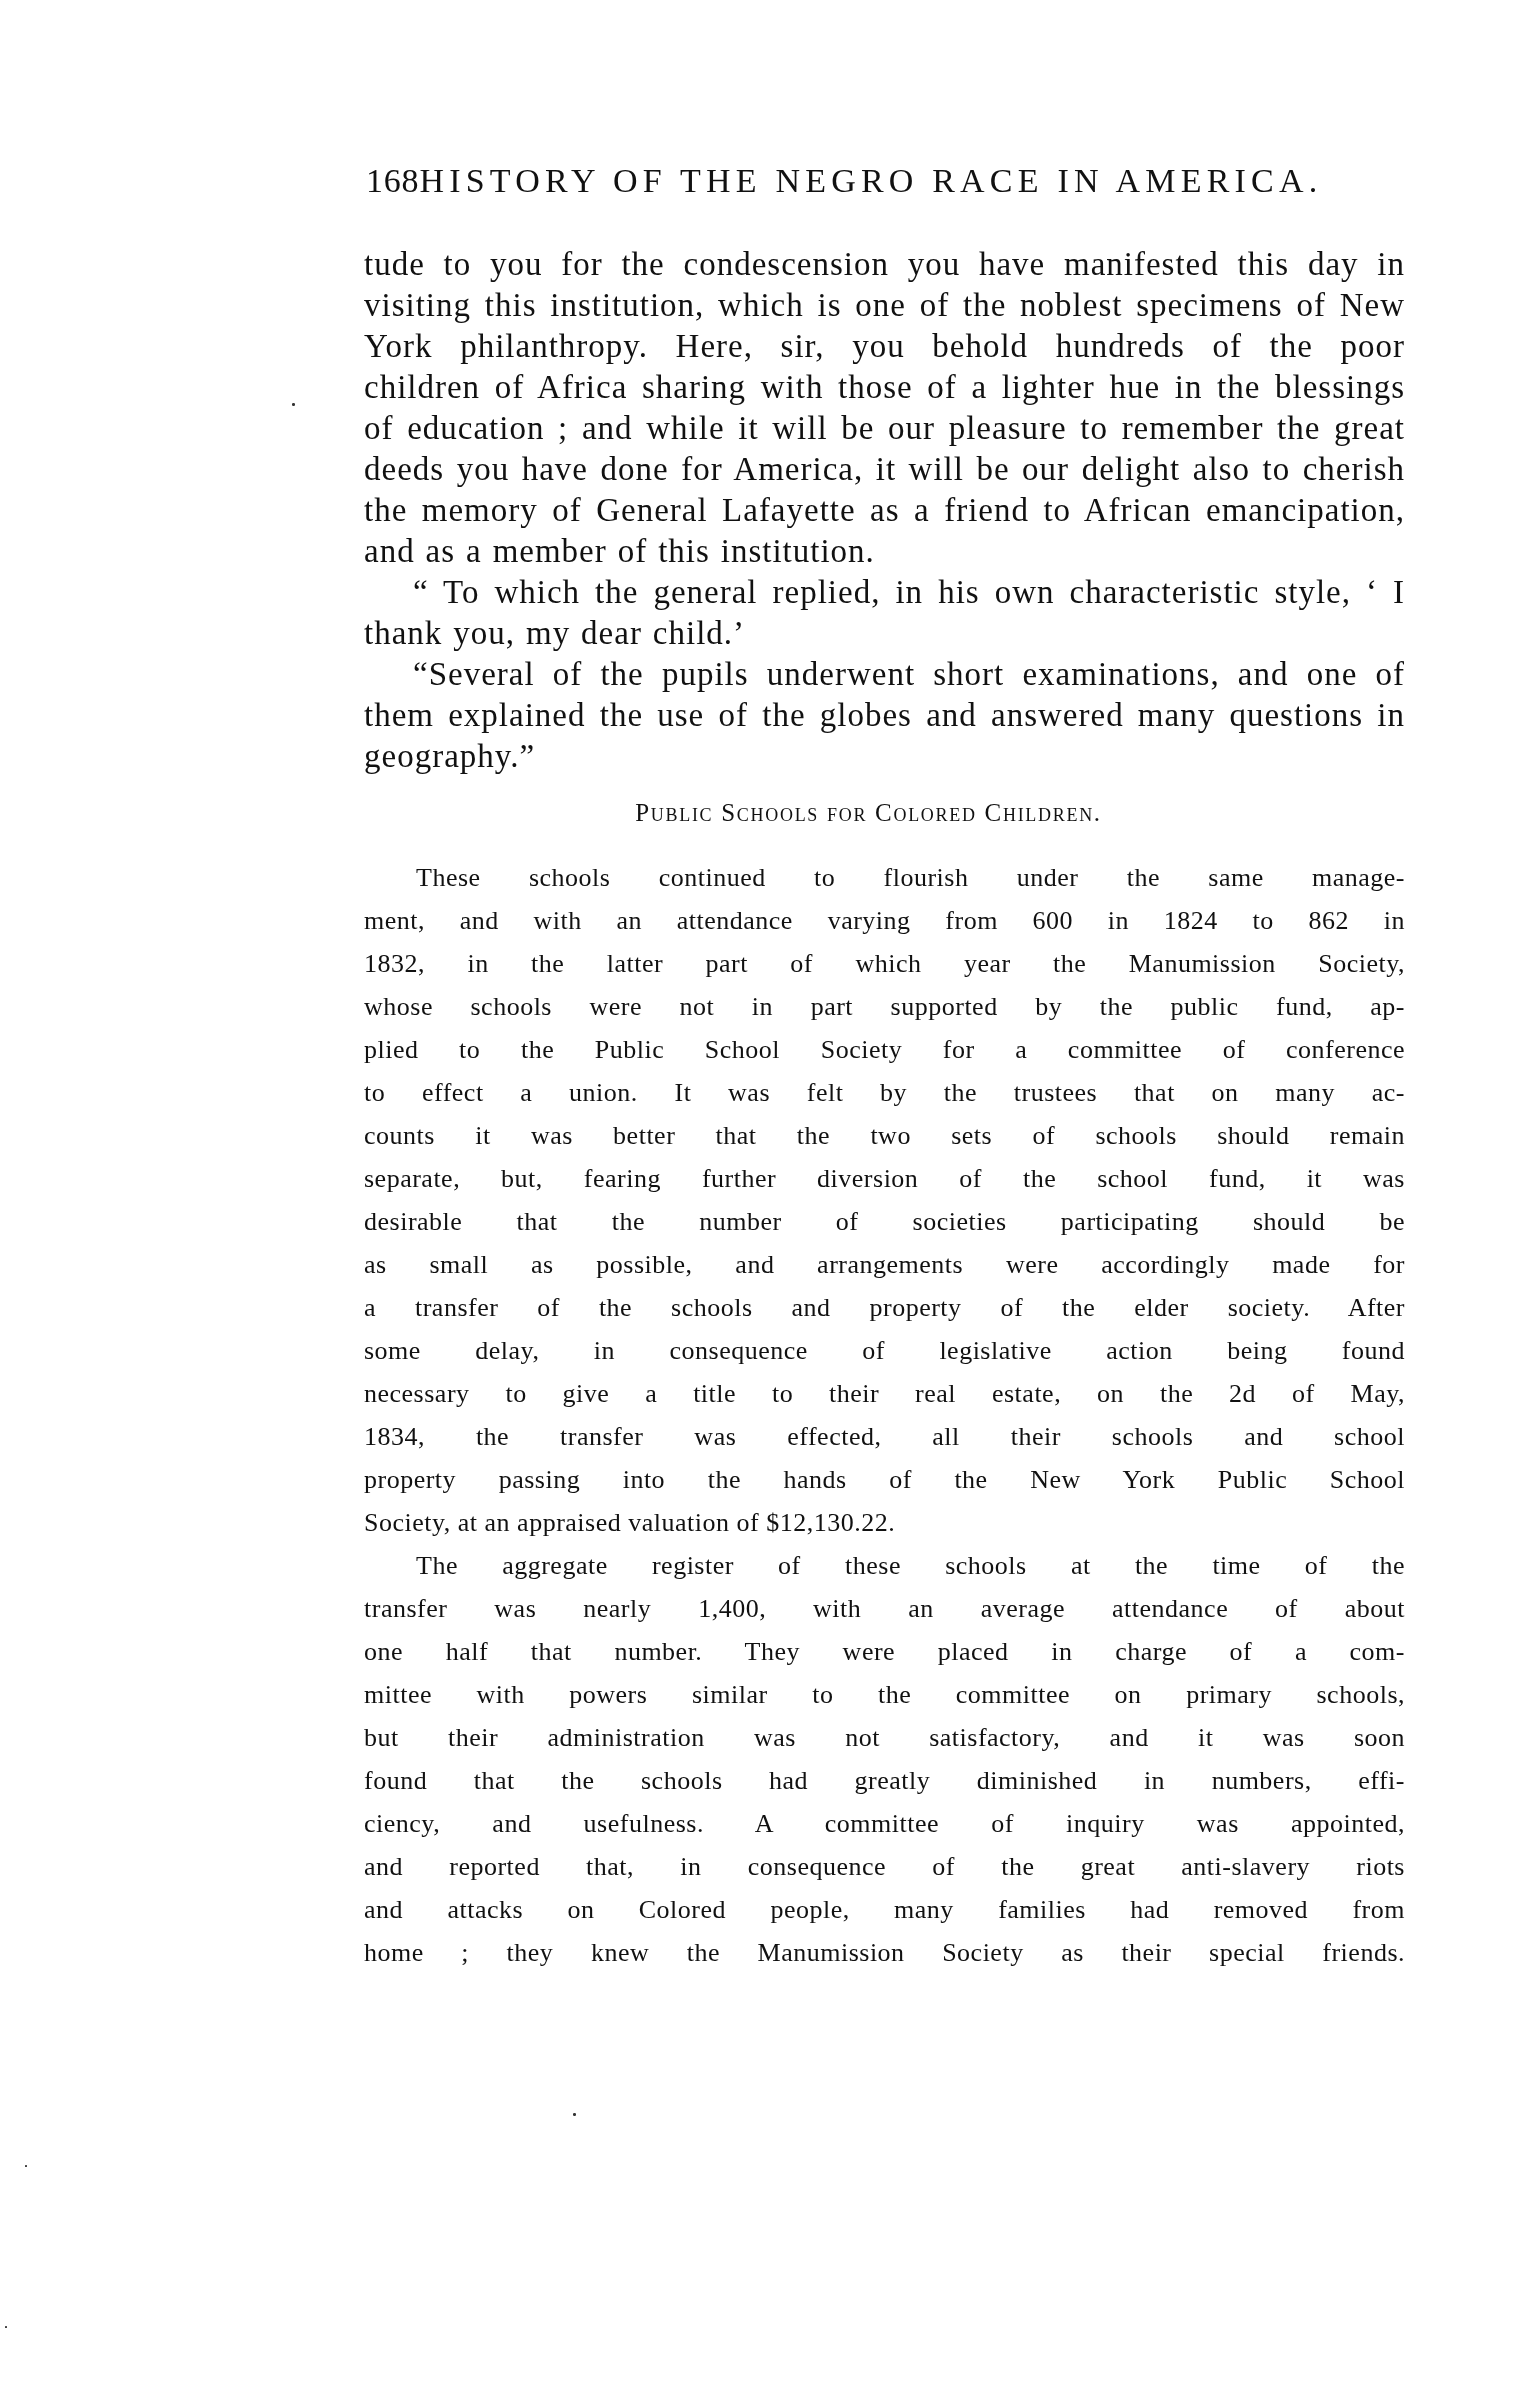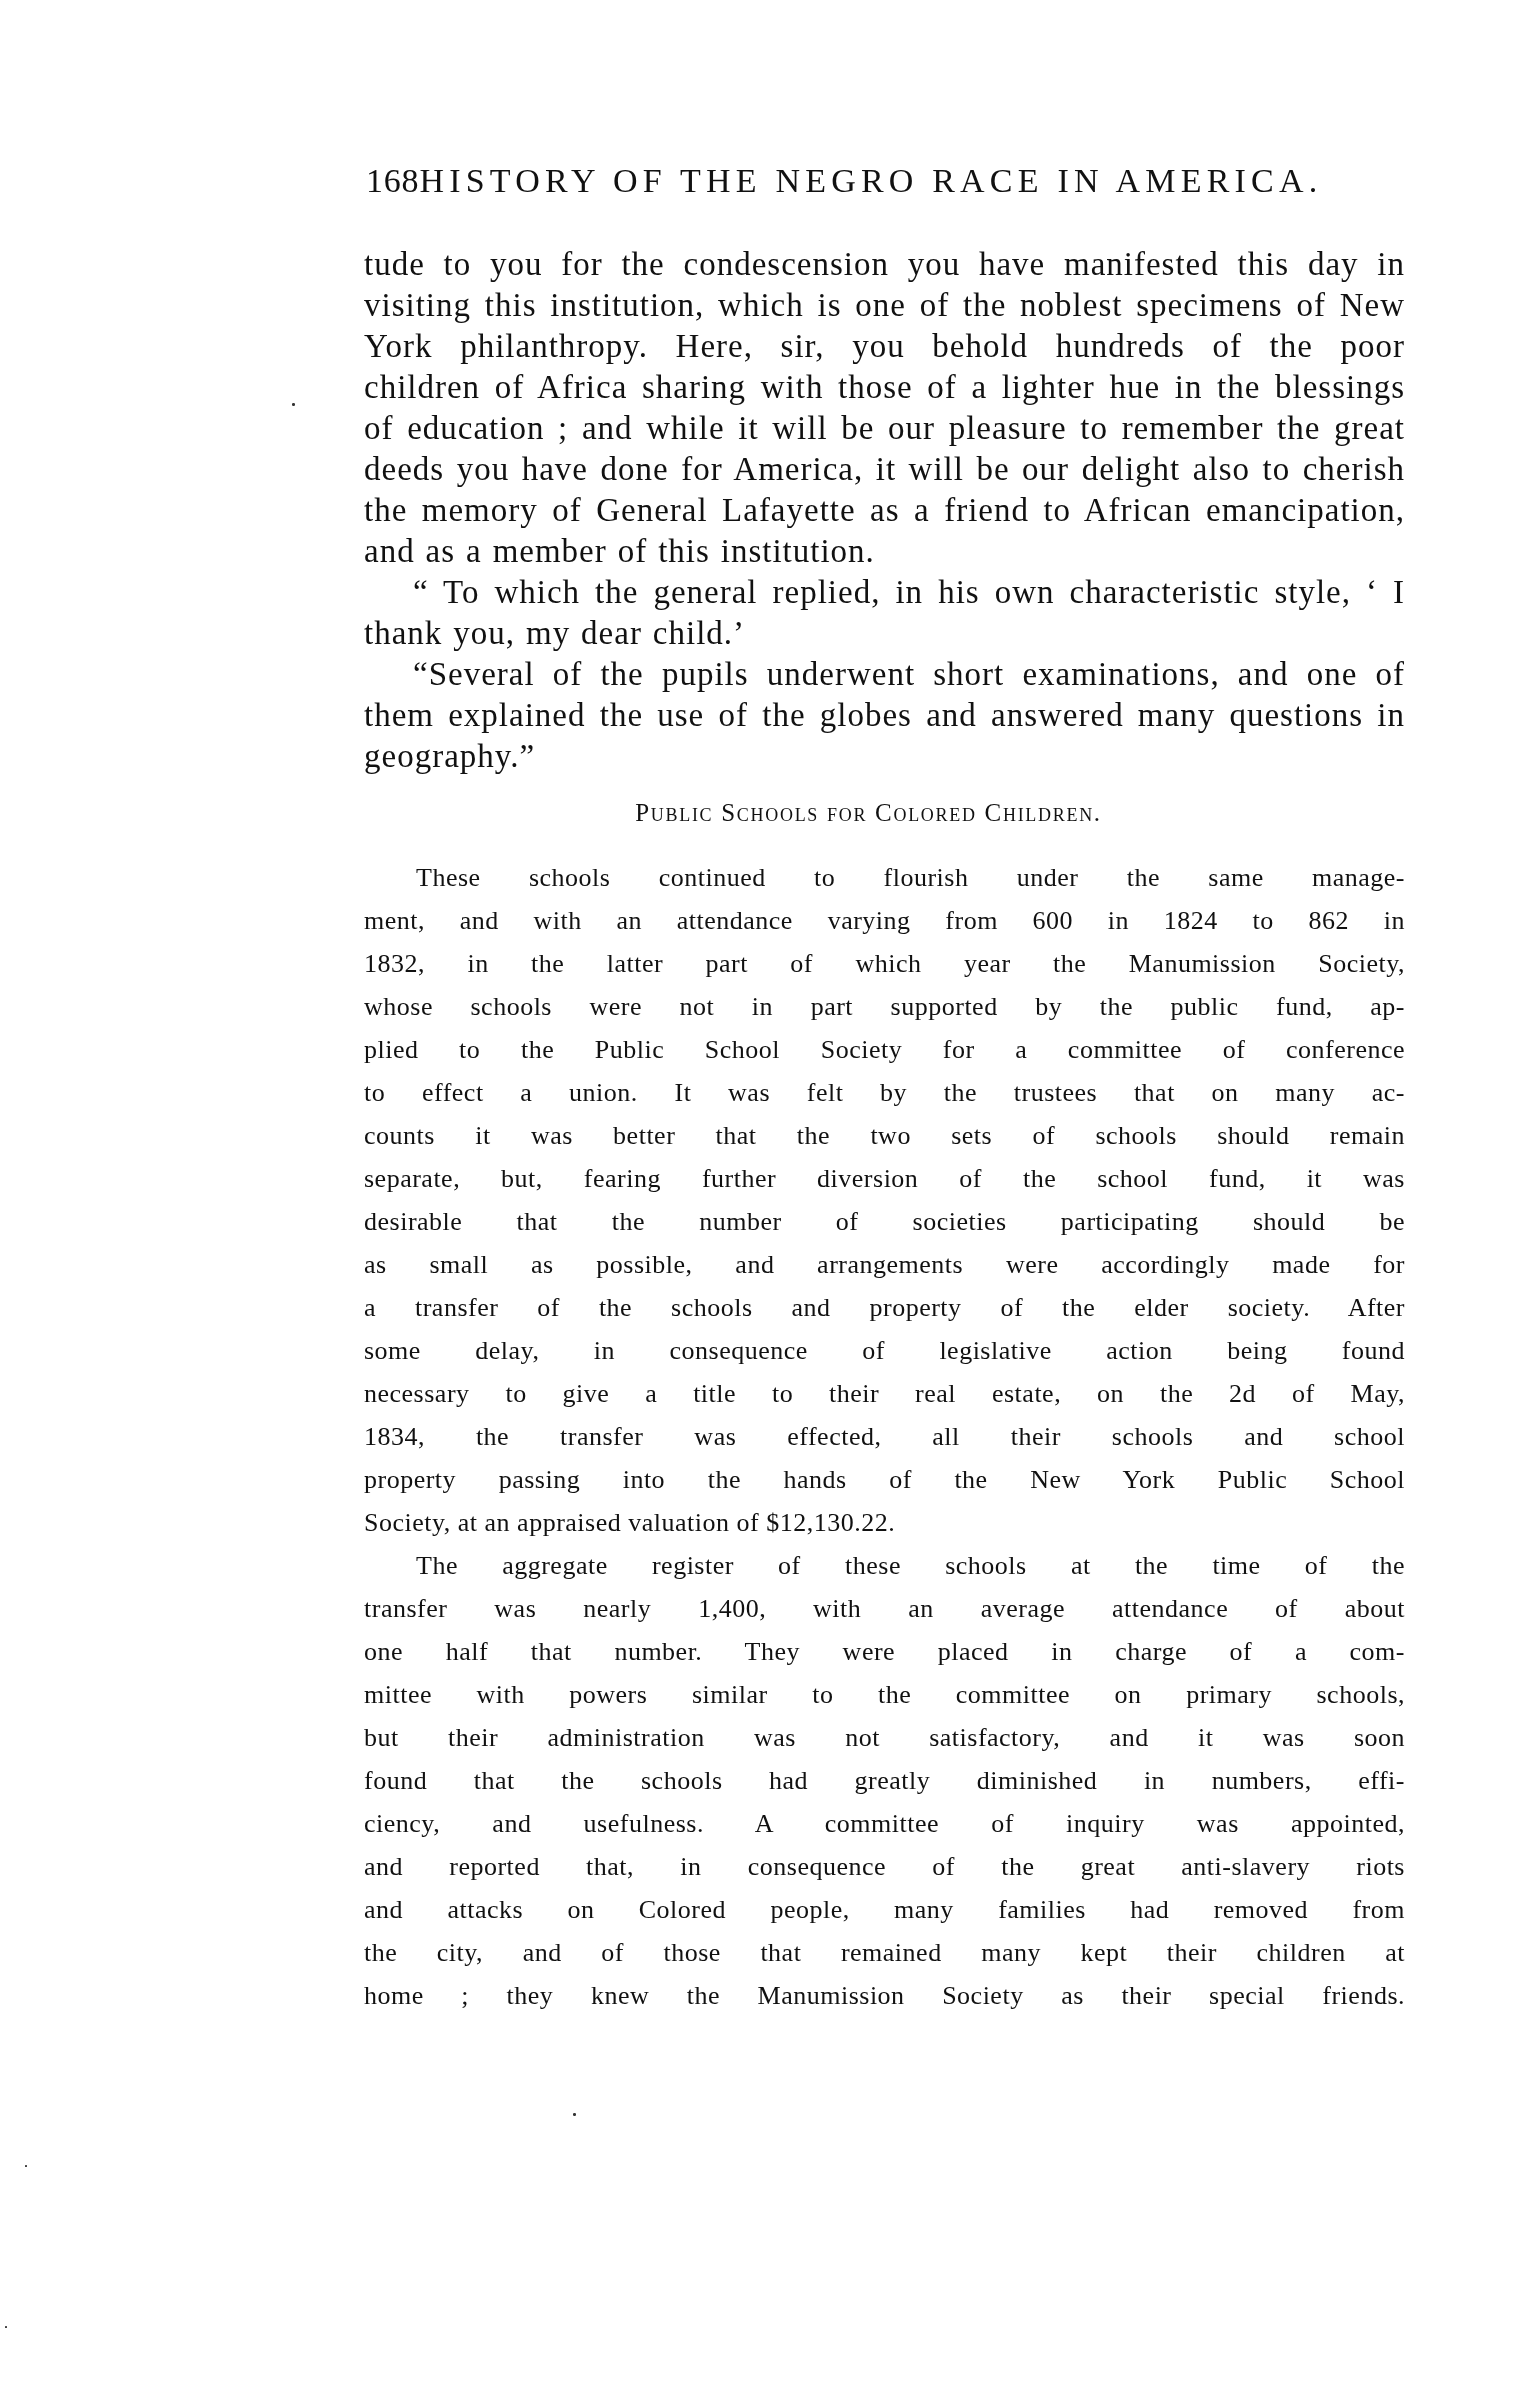--- a/index.html
+++ b/index.html
@@ -150,21 +150,20 @@
     <div>
       <span class="line indent">The aggregate register of these schools at the time of the</span>
       <span class="line">transfer was nearly 1,400, with an average attendance of about</span>
       <span class="line">one half that number.  They were placed in charge of a com-</span>
       <span class="line">mittee with powers similar to the committee on primary schools,</span>
       <span class="line">but their administration was not satisfactory, and it was soon</span>
       <span class="line">found that the schools had greatly diminished in numbers, effi-</span>
       <span class="line">ciency, and usefulness.  A committee of inquiry was appointed,</span>
       <span class="line">and reported that, in consequence of the great anti-slavery riots</span>
       <span class="line">and attacks on Colored people, many families had removed from</span>
-      <span class="line">the city, and of those that remained many kept their children at</span>
       <span class="line">home ; they knew the Manumission Society as their special friends.</span>
     </div>
   </div>
 
   <span class="speck" style="left:292px; top:403px;"></span>
   <span class="speck" style="left:573px; top:2113px;"></span>
   <span class="speck" style="left:25px; top:2165px; width:1.7px; height:1.7px;"></span>
   <span class="speck" style="left:5px; top:2326px; width:1.7px; height:1.7px;"></span>
 </div>
 

